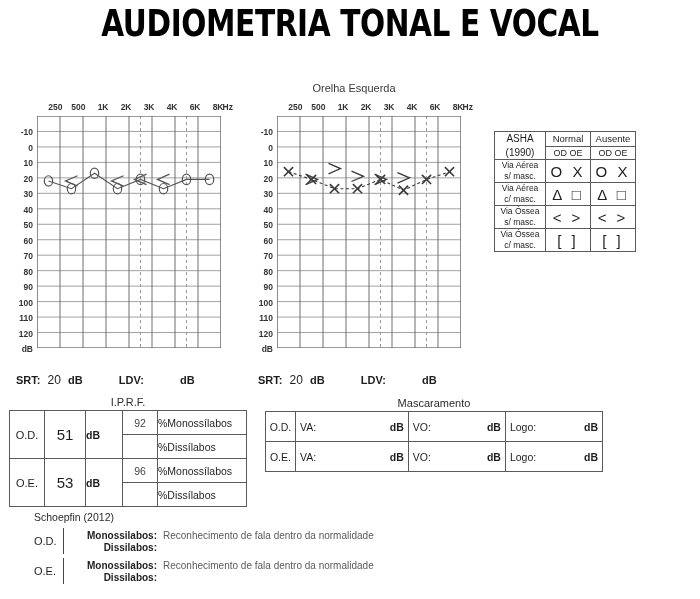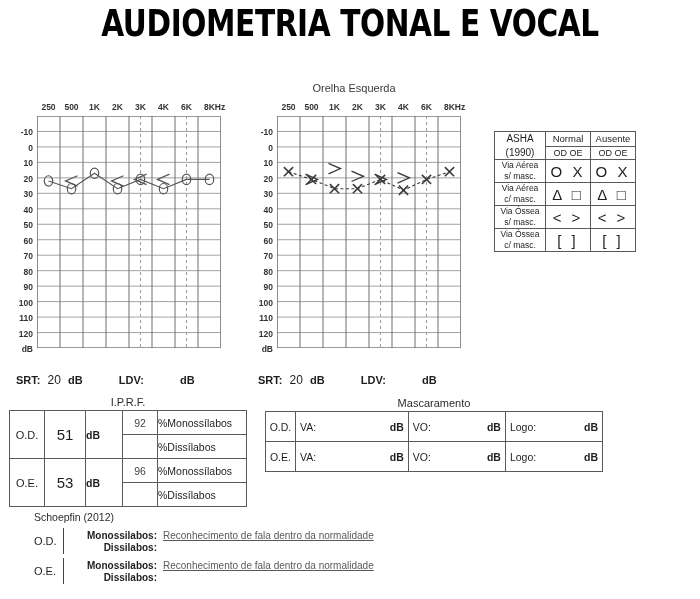--- a/index.html
+++ b/index.html
@@ -21,21 +21,21 @@
     transform:scaleX(0.80);transform-origin:50% 0;
     white-space:nowrap;
   }
 
   
   .audio-block{}
   .ear-title{
     font-size:11px;color:#3a3a3a;text-align:center;white-space:nowrap;
   }
   .freq-row{font-size:8.5px;color:#333;font-weight:bold;}
-  .freq-lbl{position:absolute;text-align:center;white-space:nowrap;}
+  .freq-lbl{position:absolute;text-align:right;white-space:nowrap;}
   .db-lbl{position:absolute;font-size:8.5px;color:#333;font-weight:bold;
           text-align:right;white-space:nowrap;}
   .grid-svg{display:block;}
 
   
   .srt-line{font-size:11px;color:#1e1e1e;white-space:nowrap;}
   .srt-line b{font-weight:bold;}
   .srt-val{font-size:12px;}
 
   
@@ -67,21 +67,21 @@
   .asha-hd{font-size:9.5px;padding:3px 2px;}
   .asha-sub{font-size:9px;padding:2px;}
   .asha-rl{font-size:8.5px;line-height:1.3;padding:3px 1px;width:50px;}
   .asha-sym{padding:1px;}
 
   
   .sch-title{font-size:10.5px;color:#2b2b2b;white-space:nowrap;}
   .sch-ear{font-size:11px;color:#1e1e1e;}
   .sch-bar{border-left:1px solid #444;height:26px;}
   .sch-k{font-size:10px;font-weight:bold;color:#1e1e1e;white-space:nowrap;text-align:right;}
-  .sch-v{font-size:10px;color:#5a5a5a;white-space:nowrap;text-decoration:underline;}
+  .sch-v{font-size:10px;color:#5a5a5a;white-space:nowrap;}
 </style>
 </head>
 <body>
 
 <div class="abs" id="page-title">AUDIOMETRIA TONAL E VOCAL</div>
 
 <div class="abs audio-block" id="audiogram-0" style="left:8px;top:82px;width:230px;height:275px;">
   <div class="abs freq-row" id="freq-row-0" style="left:0;top:20px;width:230px;height:12px;">
       <div class="freq-lbl" style="left: 26.5px; width: 28px; top: 0px;">250</div>
       <div class="freq-lbl" style="left: 49.5px; width: 28px; top: 0px;">500</div>

